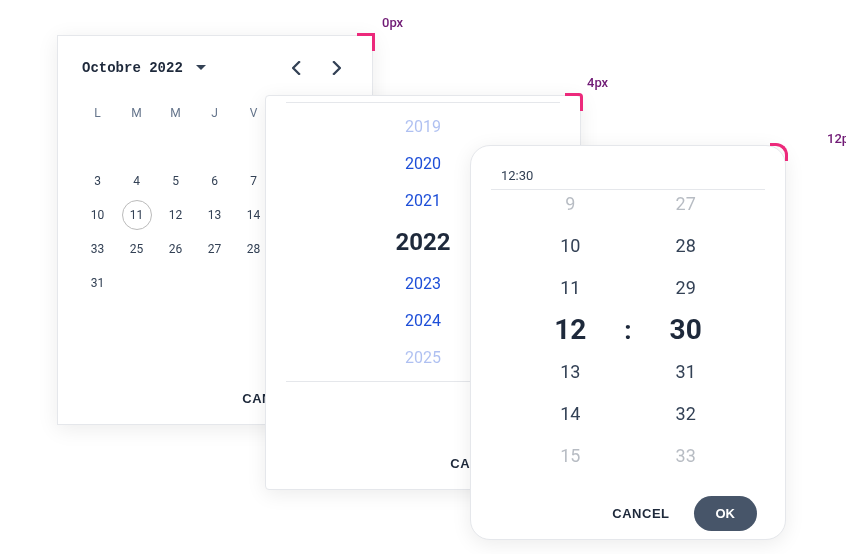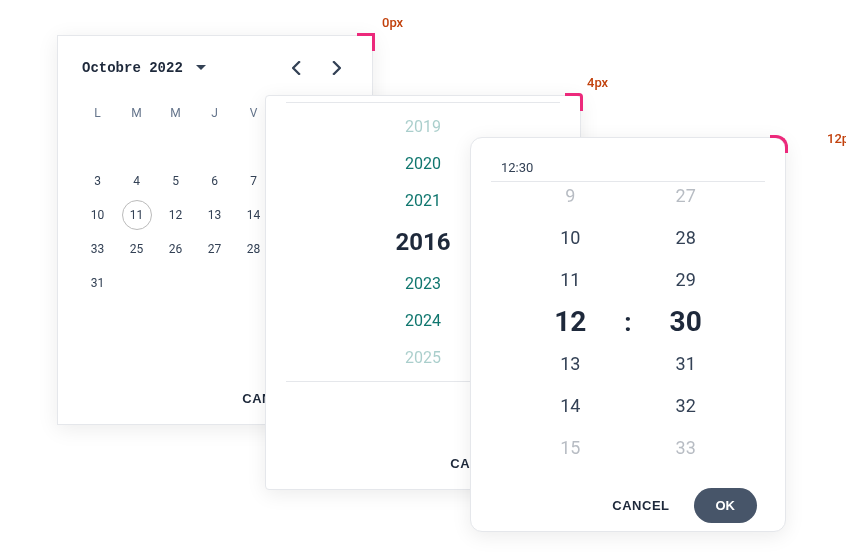--- a/index.html
+++ b/index.html
@@ -24,21 +24,21 @@
       position: absolute;
       width: 18px;
       height: 18px;
       border-top: 3px solid #ec297b;
       border-right: 3px solid #ec297b;
       top: -3px;
       right: -3px;
     }
     .corner-label {
       position: absolute;
-      color: #c2410c;
+      color: #701a75;
       font-size: 13px;
       font-weight: 500;
       white-space: nowrap;
     }
 
     
     .picker-1 { left: 57px; top: 35px; width: 316px; height: 390px; border-radius: 0; }
     .picker-1 .corner { top: -3px; right: -3px; }
 
     .picker-header {
@@ -106,36 +106,36 @@
       border-top: 1px solid #e5e7eb;
       border-bottom: 1px solid #e5e7eb;
       margin: 6px 20px 0 20px;
       display: flex;
       flex-direction: column;
       align-items: center;
       justify-content: center;
     }
     .year-item {
       font-size: 16px;
-      color: #0f766e;
+      color: #1d4ed8;
       padding: 9px 0;
       cursor: pointer;
       text-align: center;
     }
     .year-item.selected {
       font-size: 24px;
       font-weight: 700;
       color: #1e293b;
     }
     .year-item.faded { opacity: 0.35; }
     .year-item.clip-top { margin-top: -18px; }
     .year-item.clip-bot { margin-bottom: -18px; }
 
     
-    .picker-3 { left: 470px; top: 137px; width: 316px; height: 395px; border-radius: 12px; }
+    .picker-3 { left: 470px; top: 145px; width: 316px; height: 395px; border-radius: 20px; }
     .time-label { font-size: 13px; color: #334155; padding: 22px 0 6px 30px; }
     .time-cols {
       display: flex;
       align-items: center;
       justify-content: center;
       gap: 24px;
       height: 280px;
       border-top: 1px solid #e5e7eb;
       margin: 0 20px;
       overflow: hidden;
@@ -264,21 +264,21 @@
     <button class="btn-text">OK</button>
   </div>
 </div>
 
 <div class="picker picker-2">
   <div class="corner" style="border-top-right-radius:4px;"></div>
   <div class="year-list" id="year-list">
       <div class="year-item faded clip-top">2019</div>
       <div class="year-item">2020</div>
       <div class="year-item">2021</div>
-      <div class="year-item selected">2016</div>
+      <div class="year-item selected">2022</div>
       <div class="year-item">2023</div>
       <div class="year-item">2024</div>
       <div class="year-item faded clip-bot">2025</div>
     </div>
   <div class="actions">
     <button class="btn-text">CANCEL</button>
     <button class="btn-text">OK</button>
   </div>
 </div>
 

